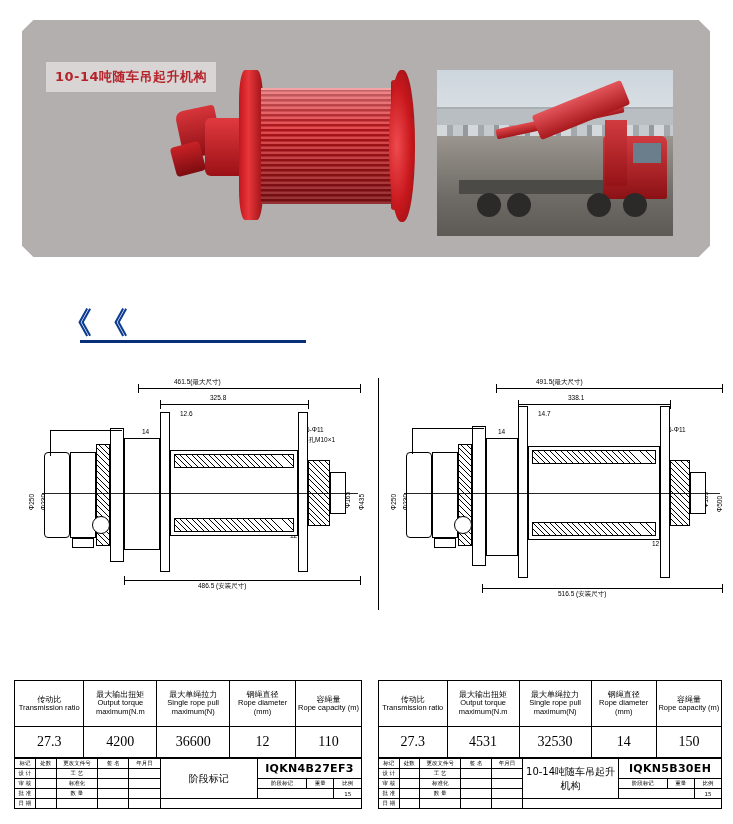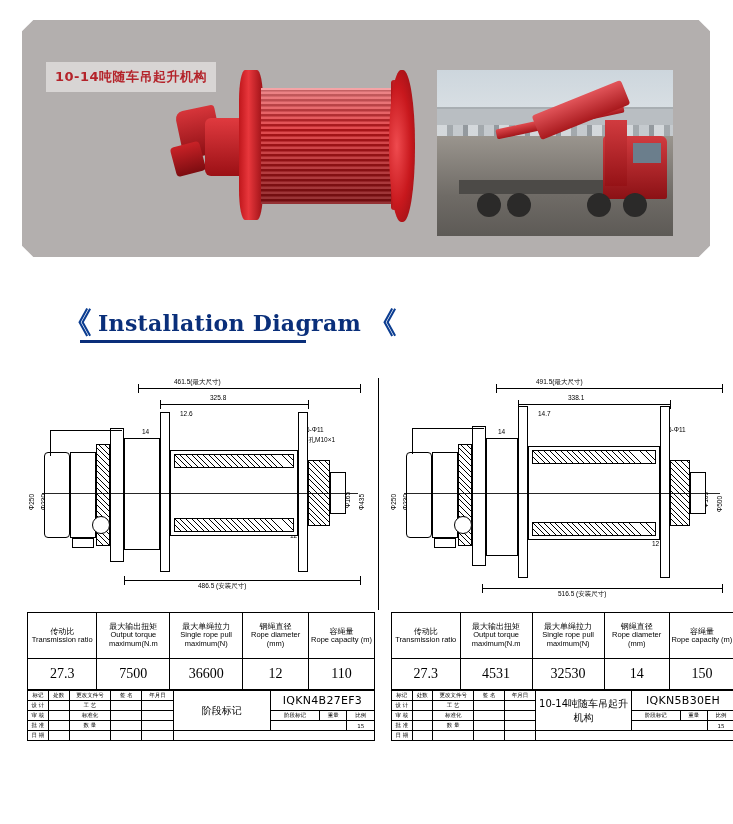--- a/index.html
+++ b/index.html
@@ -141,38 +141,38 @@
   
   .body { position:absolute; border:1px solid #000; background:#fff; }
   .hatch {
     position:absolute; border:1px solid #000;
     background: repeating-linear-gradient(45deg,#000 0 0.6px,#fff 0.6px 4px);
   }
   .circ { position:absolute; border:1px solid #000; border-radius:50%; background:#fff; }
   .cline { position:absolute; background:#000; height:1px; opacity:.85; }
 
   
-  .tbl-wrap { position:absolute; top:612px;margin-left:13px; }
+  .tbl-wrap { position:absolute; top:680px; }
   .tbl-wrap.left { left:14px; width:348px; }
   .tbl-wrap.right { left:378px; width:344px; }
   table.spec { border-collapse: collapse; width:100%; }
   table.spec td, table.spec th {
     border:1px solid #000; text-align:center; vertical-align:middle;
     font-family:"DejaVu Sans", sans-serif;
   }
   table.spec .cn { font-size:8px; display:block; line-height:1.15; }
   table.spec .en { font-size:7.5px; display:block; line-height:1.15; font-family:"Liberation Sans", sans-serif;}
   table.spec thead td { padding:3px 1px; height:46px; }
   table.spec tbody td.val { font-size:14px; padding:7px 1px; font-family:"Liberation Serif", serif;}
 
   
   .titleblock { width:100%; border-collapse:collapse; margin-top:0; }
   .titleblock td { border:1px solid #000; font-size:5.5px; font-family:"DejaVu Sans", sans-serif; height:9px; text-align:center;}
   .tb-name { font-size:10px !important; font-family:"DejaVu Sans", sans-serif; }
-  .tb-code { font-size:11px !important; font-family:"Liberation Sans", sans-serif; letter-spacing:.3px;}
+  .tb-code { font-size:11px !important; font-family:"Liberation Sans", sans-serif; letter-spacing:.3px;font-weight:bold;}
 </style>
 </head>
 <body>
 
 <div class="page">
 
   <div class="photo-panel">
     <span class="notch tl"></span>
     <span class="notch tr"></span>
     <span class="notch bl"></span>
@@ -204,21 +204,20 @@
       <div class="tp-boom2"></div>
       <div class="tp-wheel w1"></div>
       <div class="tp-wheel w2"></div>
       <div class="tp-wheel w3"></div>
       <div class="tp-wheel w4"></div>
     </div>
   </div>
 
   <div class="idheading">
     <span class="chev">《</span>
-    <span class="title">Installation Diagram</span>
     <span class="chev">《</span>
     <span class="underline"></span>
   </div>
 
   <div class="drawings">
     <div class="divider"></div>
 
     <div class="dwg left">
 
       <div class="dim-label" style="left:160px; top:18px;">461.5(最大尺寸)</div>
@@ -344,21 +343,21 @@
           </td>
           <td style="width:19%">
             <span class="cn">容绳量</span>
             <span class="en">Rope capacity (m)</span>
           </td>
         </tr>
       </thead>
       <tbody>
         <tr>
           <td class="val">27.3</td>
-          <td class="val">7500</td>
+          <td class="val">4200</td>
           <td class="val">36600</td>
           <td class="val">12</td>
           <td class="val">110</td>
         </tr>
       </tbody>
     </table>
 
     <table class="titleblock">
       <tbody>
           <tr>

